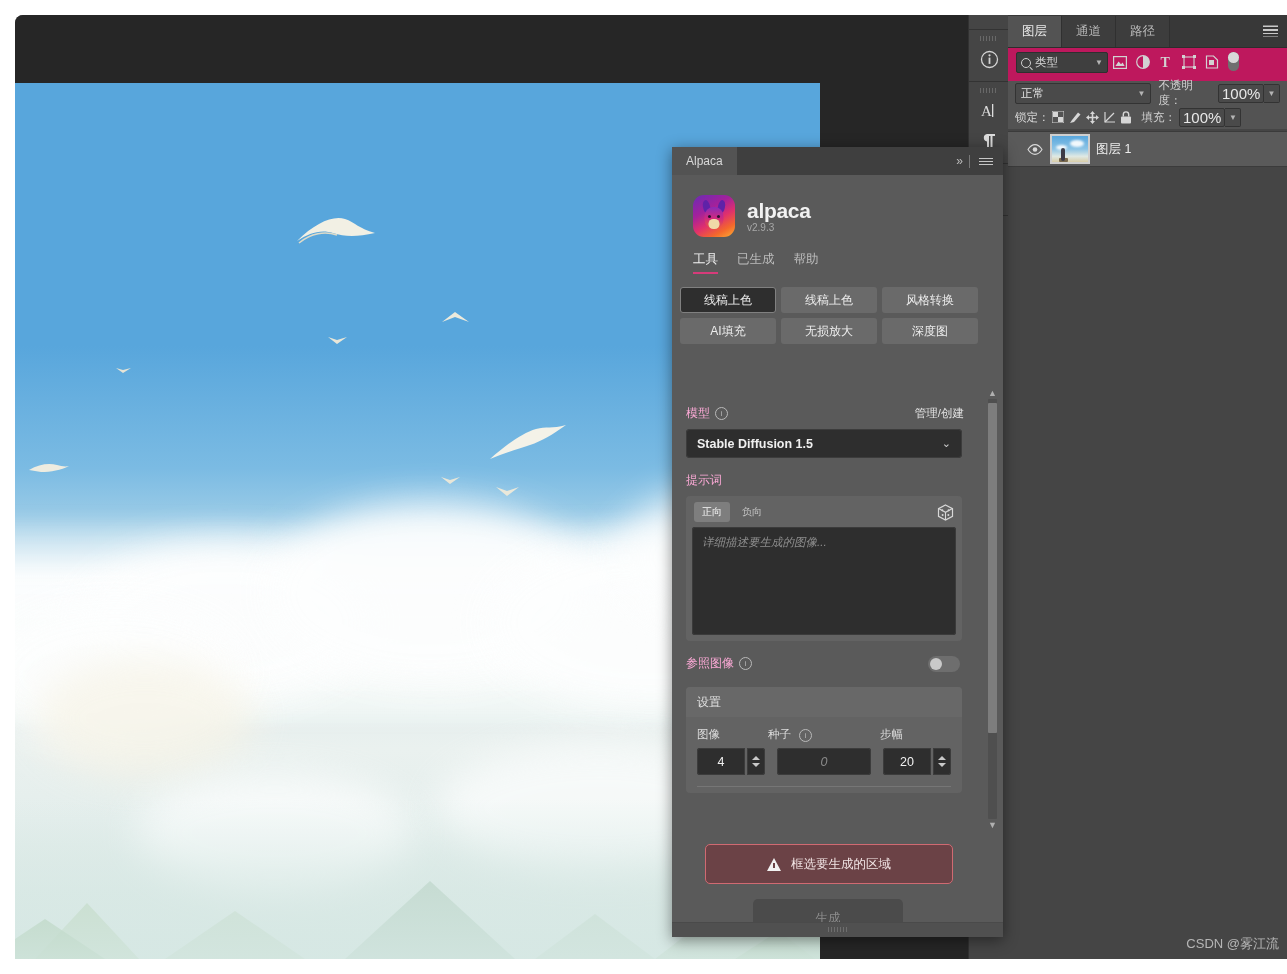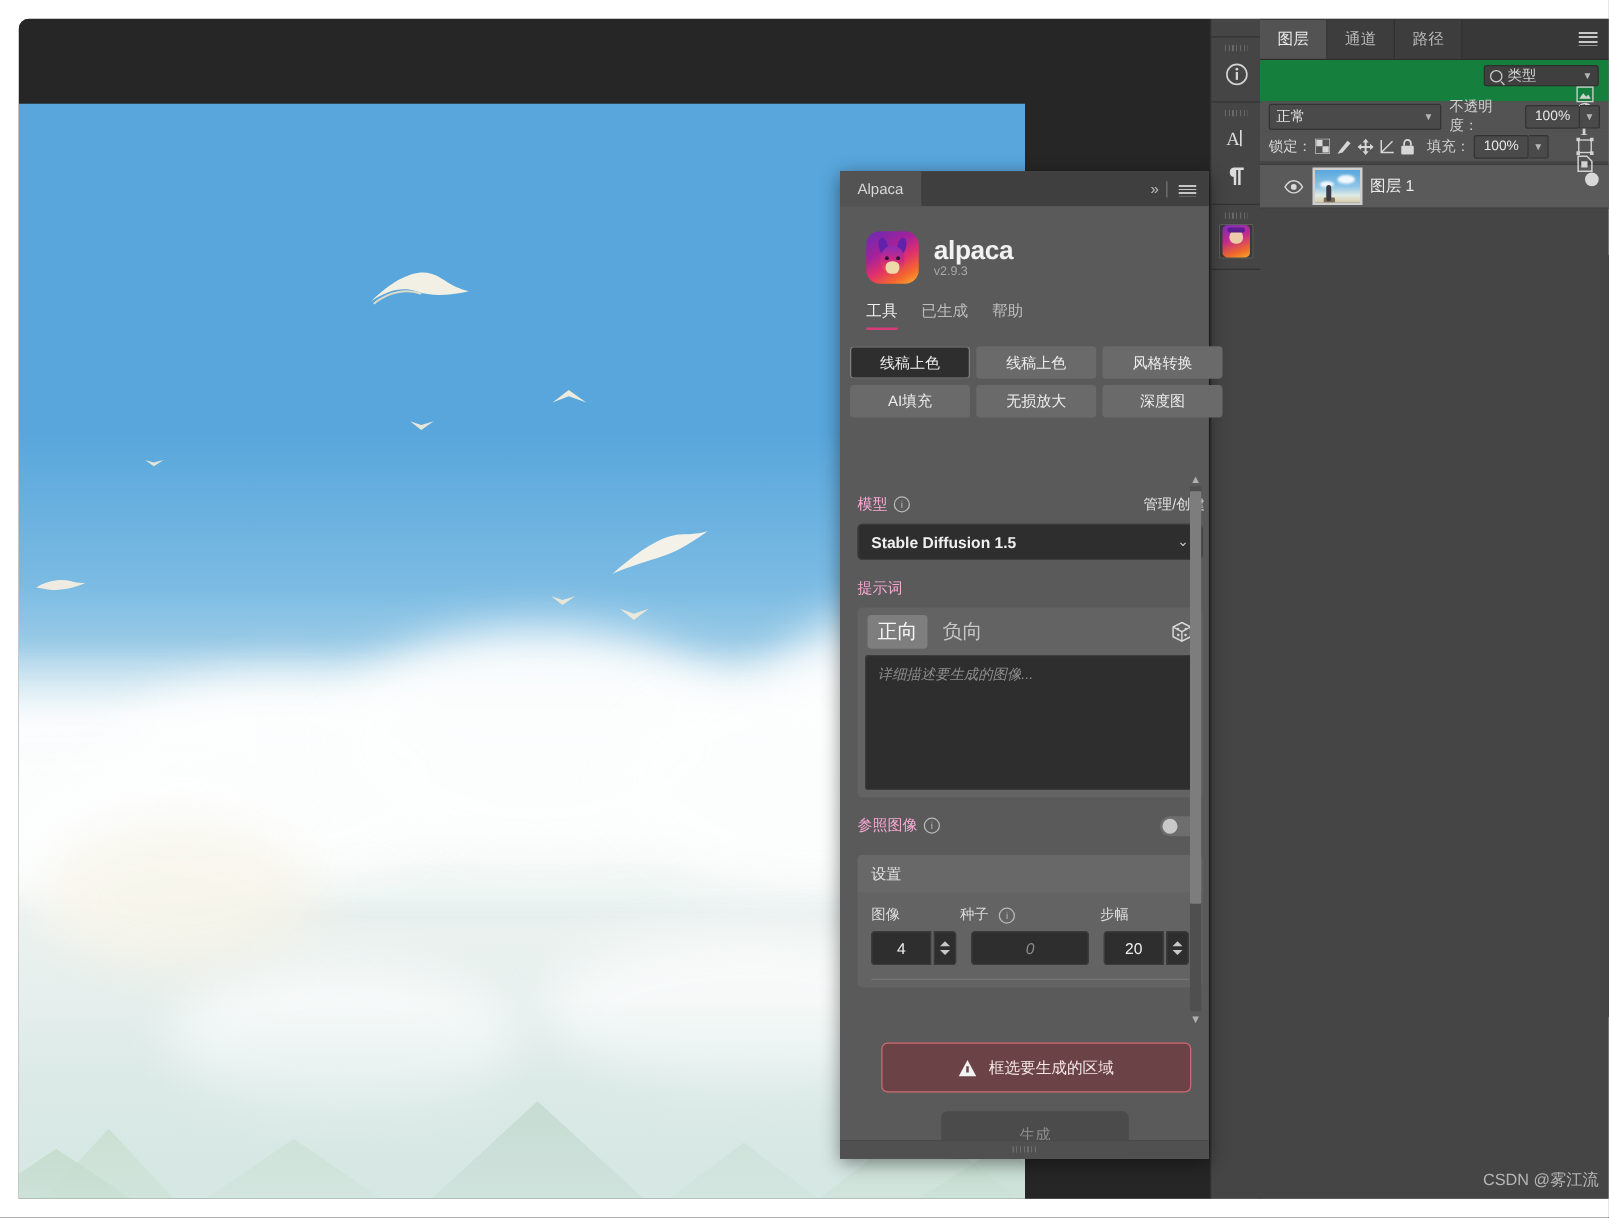--- a/index.html
+++ b/index.html
@@ -103,21 +103,21 @@
     height:31px;padding:0 14px;display:flex;align-items:center;font-size:12.5px;
     color:#b9b9b9;background:#3d3d3d;border-right:1px solid #303030;
   }
   .ptab.active{background:#535353;color:#eaeaea;}
   .panel-menu{
     position:absolute;right:9px;top:50%;transform:translateY(-50%);
     width:15px;height:11px;
     background:repeating-linear-gradient(to bottom,#c9c9c9 0 1.5px,transparent 1.5px 3.6px);
   }
   .filter-row{
-    height:26px;display:flex;align-items:flex-end;gap:0;padding:4px 8px 3px;background:#15803d;flex-direction:column;
+    height:26px;display:flex;align-items:flex-start;gap:0;padding:4px 8px 3px;background:#be185d;
   }
   .kind-select{
     width:82px;height:19px;background:#3f3f3f;border:1px solid #2f2f2f;border-radius:2px;
     display:flex;align-items:center;padding:0 4px;gap:4px;color:#d6d6d6;font-size:11.5px;
   }
   .kind-select .mag{
     width:8px;height:8px;border:1.4px solid #cfcfcf;border-radius:50%;position:relative;flex:none;
   }
   .kind-select .mag::after{
     content:"";position:absolute;right:-3px;bottom:-3px;width:4px;height:1.4px;
@@ -134,21 +134,21 @@
     height:24px;display:flex;align-items:center;padding:0 7px;background:#535353;font-size:11.5px;color:#d7d7d7;
   }
   .mode-select{
     width:126px;height:19px;background:#4a4a4a;border:1px solid #333;border-radius:2px;
     display:flex;align-items:center;padding:0 5px;color:#e2e2e2;font-size:11.5px;
   }
   .mode-select .cv{margin-left:auto;color:#b5b5b5;font-size:8px;}
   .lbl{margin:0 3px 0 7px;color:#d2d2d2;}
   .numbox{
     height:17px;min-width:36px;background:#4a4a4a;border:1px solid #333;border-radius:2px;
-    display:flex;align-items:center;justify-content:center;color:#e8e8e8;font-size:11px;padding:0 3px;
+    display:flex;align-items:center;justify-content:center;color:#e8e8e8;font-size:15px;padding:0 3px;
   }
   .tiny-cv{
     width:15px;height:17px;background:#4a4a4a;border:1px solid #333;border-left:none;border-radius:0 2px 2px 0;
     display:flex;align-items:center;justify-content:center;color:#b5b5b5;font-size:8px;
   }
   .lock-ico{width:17px;height:18px;display:flex;align-items:center;justify-content:center;color:#d6d6d6;}
   .layer-list{background:#454545;padding-top:2px;}
   .layer-row{
     height:34px;display:flex;align-items:center;background:#5a5a5a;padding:0 18px;gap:6px;
     border-top:1px solid #3b3b3b;border-bottom:1px solid #3b3b3b;
@@ -159,21 +159,21 @@
     background:linear-gradient(to bottom,#59a7dd 0%,#8cc4e6 50%,#dfe9e4 78%,#d8cda8 100%);
   }
   .layer-thumb .tcloud{position:absolute;background:#fff;border-radius:50%;filter:blur(1px);opacity:.9;}
   .layer-thumb .tfig{position:absolute;left:9px;bottom:1px;width:4px;height:13px;background:#3b3b46;border-radius:2px;}
   .layer-thumb .tfig2{position:absolute;left:7px;bottom:0;width:9px;height:4px;background:#7a6a4e;border-radius:1px;}
   .layer-name{font-size:12.5px;color:#ececec;}
   .layer-name em{font-style:normal;color:#ececec;}
 
   
   .alpaca-panel{
-    position:absolute;left:657px;top:122px;width:295px;height:790px;
+    position:absolute;left:657px;top:132px;width:331px;height:790px;
     background:#5a5a5a;box-shadow:0 3px 14px rgba(0,0,0,.45);
   }
   .ap-tabbar{
     height:28px;background:#3f3f3f;display:flex;align-items:center;position:relative;
   }
   .ap-tab{
     height:28px;padding:0 14px;display:flex;align-items:center;font-size:12px;color:#d8d8d8;
     background:#535353;
   }
   .ap-chev{position:absolute;right:42px;top:7px;color:#bdbdbd;font-size:12px;letter-spacing:-2px;}
@@ -242,21 +242,21 @@
     margin:7px 6px 0;height:29px;background:#2e2e2e;border-radius:4px;display:flex;align-items:center;
     padding:0 11px;color:#f0f0f0;font-size:12.5px;font-weight:bold;box-shadow:inset 0 0 0 1px #3c3c3c;
   }
   .big-select .cv{margin-left:auto;font-size:11px;color:#d0d0d0;font-weight:normal;}
 
   .prompt-card{
     margin:7px 6px 0;background:#636363;border-radius:4px;padding:6px;
   }
   .prompt-tabs{display:flex;align-items:center;gap:4px;padding:0 2px 5px;}
   .ptab-sm{
-    font-size:16px;color:#c6c6c6;padding:3px 8px;border-radius:3px;
+    font-size:10px;color:#c6c6c6;padding:3px 8px;border-radius:3px;
   }
   .ptab-sm.active{background:#7e7e7e;color:#f5f5f5;}
   .dice{margin-left:auto;width:17px;height:17px;color:#d8d8d8;}
   .prompt-area{
     height:92px;background:#2e2e2e;border-radius:3px;box-shadow:inset 0 0 0 1px #3b3b3b;
     padding:8px 10px;font-size:11.5px;color:#8d8d8d;font-style:italic;
   }
 
   .ref-row{display:flex;align-items:center;padding:14px 8px 0 6px;}
   .toggle{

